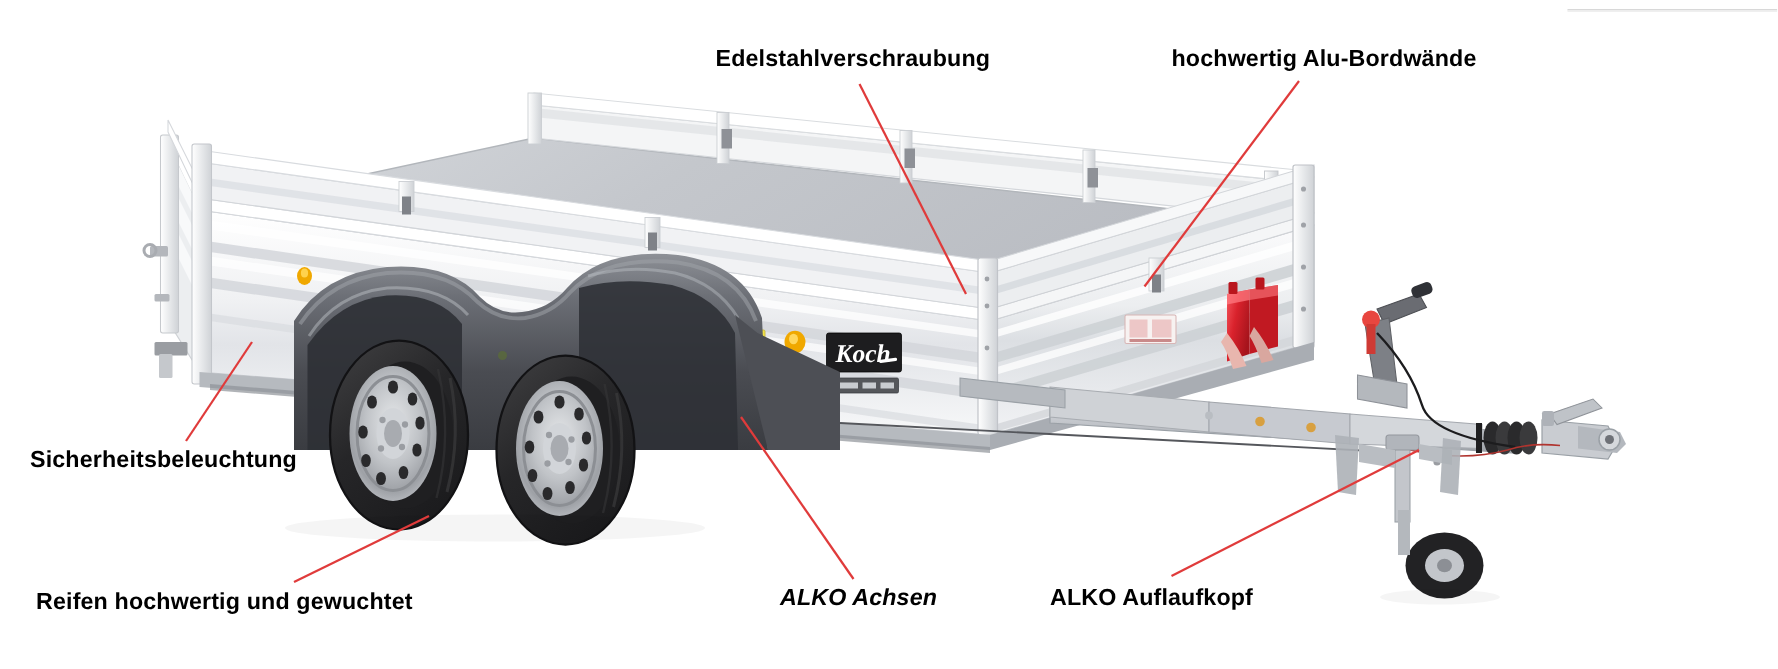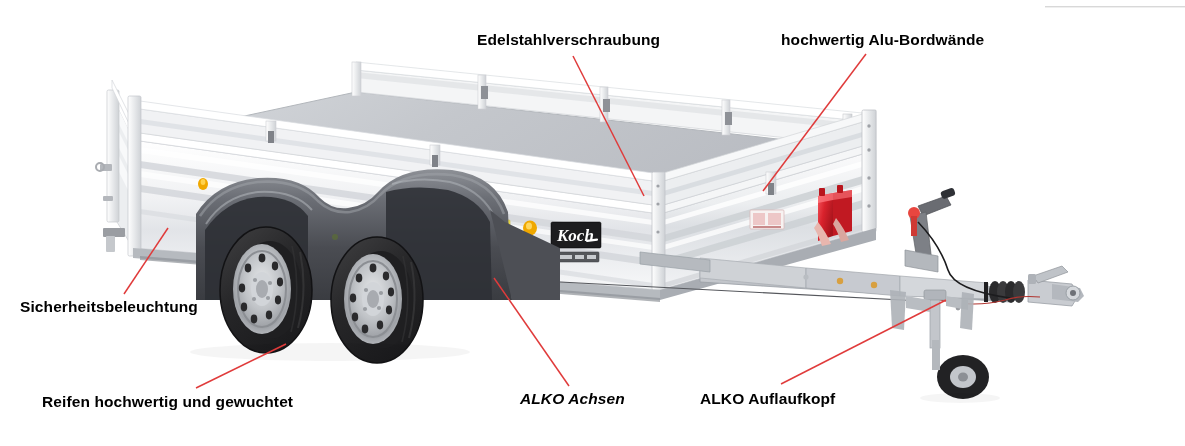--- a/index.html
+++ b/index.html
@@ -393,17 +393,17 @@
     <line class="leader" id="ln1" stroke="#e03b3b" stroke-width="1.5" x1="866" y1="54" x2="763" y2="191"></line>
     <line class="leader" id="ln2" stroke="#e03b3b" stroke-width="1.5" x1="168" y1="228" x2="124" y2="294"></line>
     <line class="leader" id="ln3" stroke="#e03b3b" stroke-width="1.5" x1="196" y1="388" x2="286" y2="344"></line>
     <line class="leader" id="ln4" stroke="#e03b3b" stroke-width="1.5" x1="569" y1="386" x2="494" y2="278"></line>
     <line class="leader" id="ln5" stroke="#e03b3b" stroke-width="1.5" x1="781" y1="384" x2="946" y2="300"></line>
   </svg>
 
   <div class="ann" id="lb0" style="left: 477px; top: 32px;">Edelstahlverschraubung</div>
   <div class="ann" id="lb1" style="left: 781px; top: 32px;">hochwertig Alu-Bordwände</div>
   <div class="ann" id="lb2" style="left: 20px; top: 299px;">Sicherheitsbeleuchtung</div>
-  <div class="ann" id="lb3" style="left: 42px; top: 394px;">Reifen hochwertig und gewuchtet</div>
+  <div class="ann" id="lb3" style="left: 24px; top: 394px;">Reifen hochwertig und gewuchtet</div>
   <div class="ann" id="lb4" style="left: 520px; top: 391px; font-style: italic;">ALKO Achsen</div>
   <div class="ann" id="lb5" style="left: 700px; top: 391px; text-align: center;">ALKO Auflaufkopf</div>
 
 </div>
 
 </body></html>

